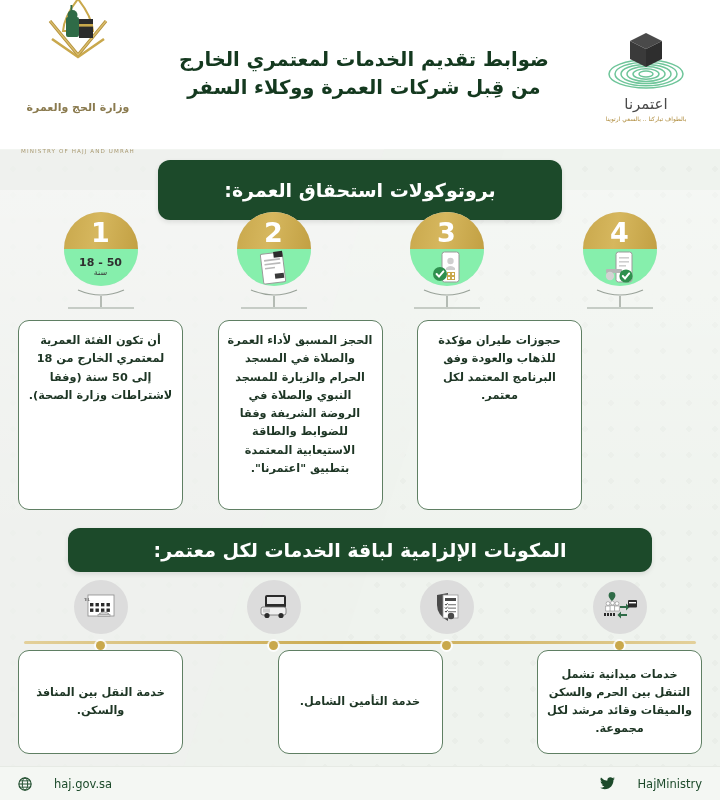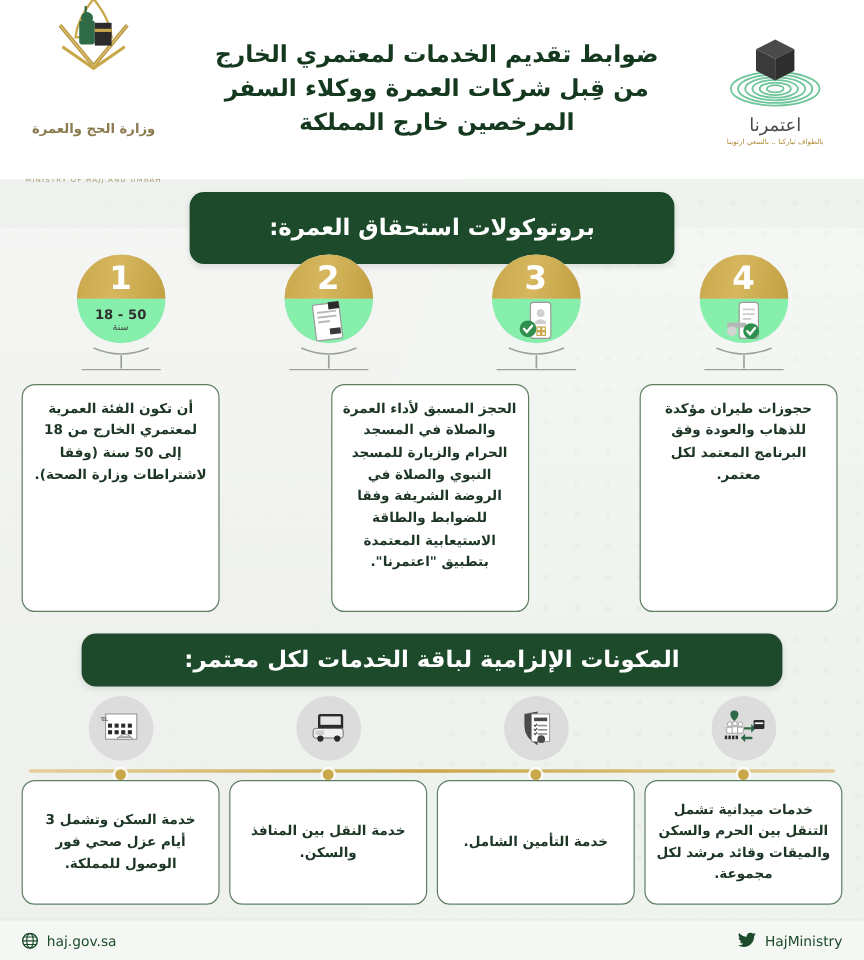--- a/index.html
+++ b/index.html
@@ -101,21 +101,21 @@
     background: #86efac;
     display: flex; flex-direction: column; align-items: center; justify-content: center;
   }
   .age-main { font-size: 11px; font-weight: bold; color: #2f2f2f; line-height: 1.05; }
   .age-sub  { font-size: 8px; color: #3a3a3a; line-height: 1.1; }
   .icon-slot { display: flex; align-items: center; justify-content: center; height: 100%; }
   .stand { margin-top: 2px; }
 
   
   .cards-row {
-    position: absolute; left: 18px; top: 320px; width: 680px; height: 196px;
+    position: absolute; left: 18px; top: 320px; width: 564px; height: 196px;
     display: flex; flex-direction: row-reverse; justify-content: space-between;
   }
   .card {
     width: 165px; height: 190px;
     background: #ffffff;
     border: 1.4px solid #5f7f63;
     border-radius: 11px;
     padding: 11px 9px 8px;
     text-align: center;
     font-size: 11.3px; font-weight: bold; color: #1d3524;
@@ -159,21 +159,21 @@
   }
 
   
   .footer {
     position: absolute; left: 0; bottom: 0; width: 720px; height: 34px;
     background: #f4f7f3;
     display: flex; align-items: center; justify-content: space-between;
     padding: 0 18px;
     border-top: 1px solid #e6eae4;
   }
-  .f-item { display: flex; align-items: center; gap: 7px; direction: ltr; }
+  .f-item { display: flex; align-items: center; gap: 22px; direction: ltr; }
   .f-text { font-size: 11.5px; color: #1c4a2a; font-weight: normal; }
 </style>
 </head>
 <body>
 
 <div id="bg-layer">
   <div class="bg-dots"></div>
   <div class="bg-diag-a"></div>
   <div class="bg-diag-b"></div>
   <div class="bg-wash"></div>
@@ -199,21 +199,20 @@
           <polygon points="59,14 43,22 43,40 59,32" fill="#2e2e2e"></polygon>
         </g>
       </svg>
       <div class="logo-cap-ar">اعتمرنا</div>
       <div class="logo-cap-sub">بالطواف تباركنا .. بالسعي ارتوينا</div>
     </div>
 
     <div class="title-wrap">
       <div class="title-line">ضوابط تقديم الخدمات لمعتمري الخارج</div>
       <div class="title-line">من قِبل شركات العمرة ووكلاء السفر</div>
-      <div class="title-line">المرخصين خارج المملكة</div>
     </div>
 
     <div class="logo-box logo-right">
       <svg class="logo-img" width="96" height="72" viewBox="0 0 96 72">
         <path d="M48 4 C40 14 34 24 33 36 L63 36 C62 24 56 14 48 4 Z" fill="none" stroke="#c9a84c" stroke-width="2"></path>
         <path d="M20 26 L48 60 L76 26" fill="none" stroke="#b5923c" stroke-width="3.2"></path>
         <path d="M76 26 L48 60 L20 26" fill="none" stroke="#d8bc6c" stroke-width="1.4"></path>
         <rect x="36" y="22" width="13" height="20" rx="2" fill="#2f6b47"></rect>
         <circle cx="42.5" cy="20" r="5" fill="#2f6b47"></circle>
         <rect x="40.5" y="10" width="1.8" height="8" fill="#2f6b47"></rect>
@@ -430,21 +429,20 @@
               <rect x="12" y="23" width="2" height="3"></rect>
           </g>
           <path d="M26 26 l-6 0 l0 2.6 l-3.6 -3.6 l3.6 -3.6 l0 2.6 l6 0 z" fill="#2f6b47"></path>
         </svg>
       </div>
       <div class="svc-dot"></div>
     </div>
   </div>
 
   <div class="svc-cards">
-    <div class="svc-card">خدمة السكن وتشمل 3 أيام عزل صحي فور الوصول للمملكة.</div>
     <div class="svc-card">خدمة النقل بين المنافذ والسكن.</div>
     <div class="svc-card">خدمة التأمين الشامل.</div>
     <div class="svc-card">خدمات ميدانية تشمل التنقل بين الحرم والسكن والميقات وقائد مرشد لكل مجموعة.</div>
   </div>
 
   <div class="footer">
     <div class="f-item">
       <svg width="15" height="13" viewBox="0 0 16 14">
         <path d="M16 1.7a6.4 6.4 0 0 1-1.9.5A3.3 3.3 0 0 0 15.5.4a6.6 6.6 0 0 1-2.1.8A3.3 3.3 0 0 0 7.8 4a9.3 9.3 0 0 1-6.8-3.4 3.3 3.3 0 0 0 1 4.4A3.2 3.2 0 0 1 .5 4.6v.05a3.3 3.3 0 0 0 2.6 3.2 3.3 3.3 0 0 1-1.5.06 3.3 3.3 0 0 0 3.1 2.3A6.6 6.6 0 0 1 0 11.6a9.3 9.3 0 0 0 5 1.5c6.1 0 9.4-5 9.4-9.4v-.4A6.7 6.7 0 0 0 16 1.7z" fill="#1c4a2a"></path>
       </svg>

